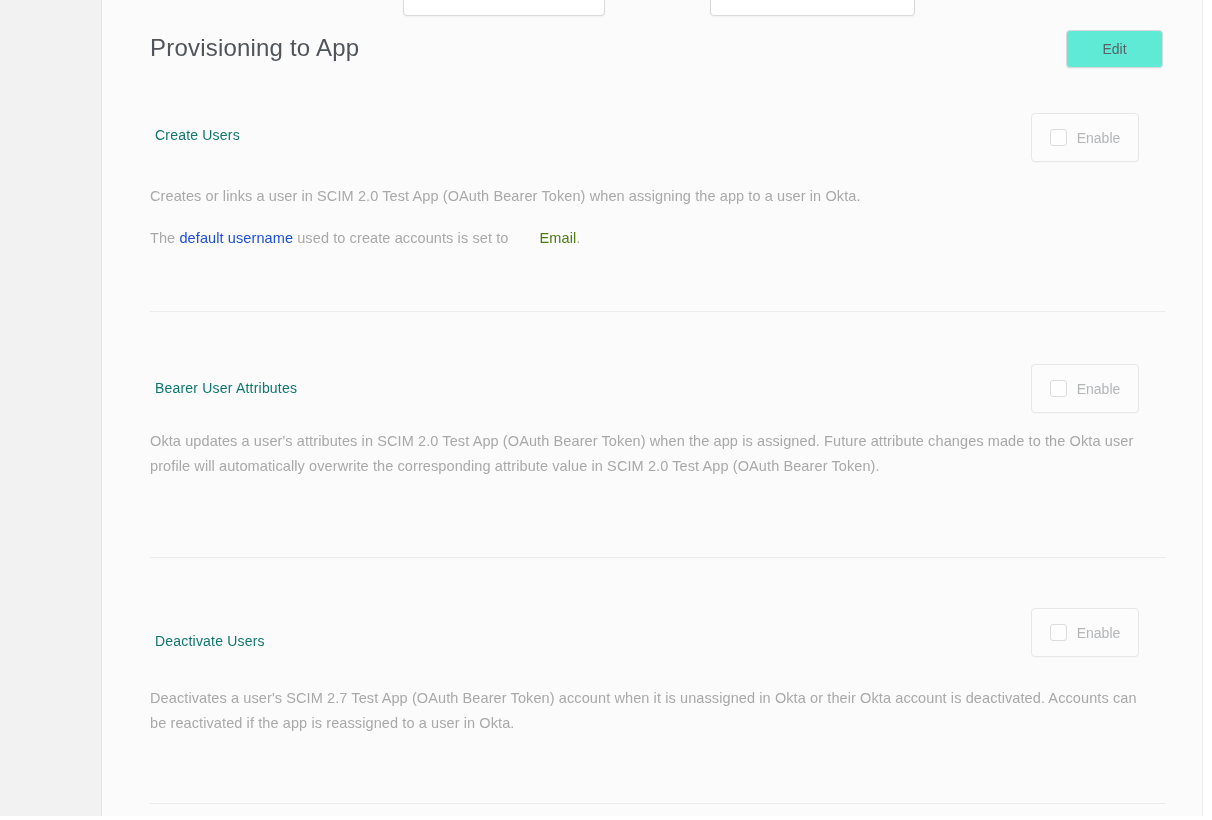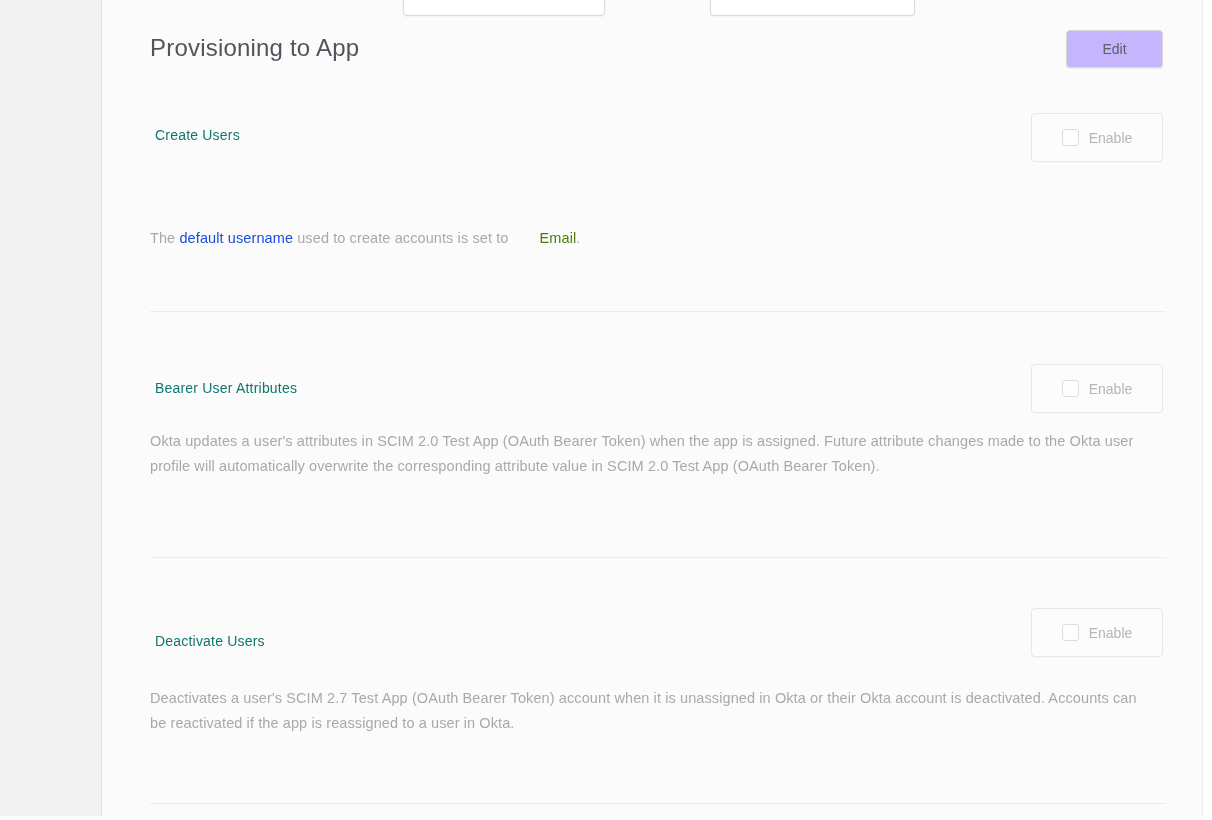--- a/index.html
+++ b/index.html
@@ -50,42 +50,42 @@
     margin: 0;
     font-size: 24px;
     font-weight: 400;
     color: #50555b;
     letter-spacing: 0.2px;
   }
   .edit-btn {
     position: absolute;
     left: 964px; top: 30px;
     width: 97px; height: 38px;
-    background: #c4b5fd;
+    background: #5eead4;
     border: 1px solid #d6d8da;
     border-radius: 4px;
     box-shadow: 0 1px 1px rgba(0,0,0,0.05);
     font-family: "Liberation Sans", sans-serif;
     font-size: 14px;
     color: #5a6168;
     cursor: pointer;
   }
   .setting-title {
     position: absolute;
     left: 48px;
     margin: 5px;
     font-size: 14px;
     font-weight: 400;
     color: #0f766e;
     letter-spacing: 0.2px;
   }
   .enable-toggle {
     position: absolute;
     left: 929px;
-    width: 132px; height: 49px;
+    width: 108px; height: 49px;
     background: #fcfcfc;
     border: 1px solid #e6e7e9;
     border-radius: 4px;
     box-shadow: 0 1px 1px rgba(0,0,0,0.02);
     display: flex;
     align-items: center;
     justify-content: center;
     gap: 10px;
     cursor: default;
     box-sizing: border-box;
@@ -141,20 +141,21 @@
     <div class="partial-input two"></div>
 
     <h1 class="panel-title">Provisioning to App</h1>
     <button class="edit-btn">Edit</button>
 
     <h2 class="setting-title" style="top:122px">Create Users</h2>
     <div class="enable-toggle" style="top:113px">
       <span class="checkbox"></span>
       <span class="enable-label">Enable</span>
     </div>
+    <p class="desc" style="top:184px; width:1010px">Creates or links a user in SCIM 2.0 Test App (OAuth Bearer Token) when assigning the app to a user in Okta.</p>
     <p class="desc" style="top:226px; width:1010px"><span>The </span><a class="link">default username</a><span> used to create accounts is set to </span><span class="bold-val">Email</span><span>.</span></p>
 
     <div class="divider" style="top:311px"></div>
 
     <h2 class="setting-title" style="top:375px">Bearer User Attributes</h2>
     <div class="enable-toggle" style="top:364px">
       <span class="checkbox"></span>
       <span class="enable-label">Enable</span>
     </div>
     <p class="desc" style="top:429px; width:1012px">Okta updates a user's attributes in SCIM 2.0 Test App (OAuth Bearer Token) when the app is assigned. Future attribute changes made to the Okta user profile will automatically overwrite the corresponding attribute value in SCIM 2.0 Test App (OAuth Bearer Token).</p>

